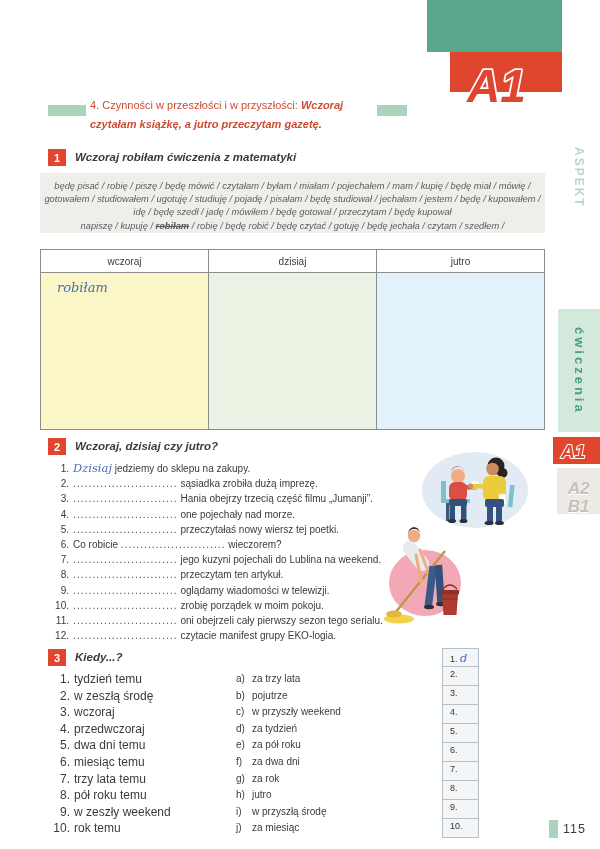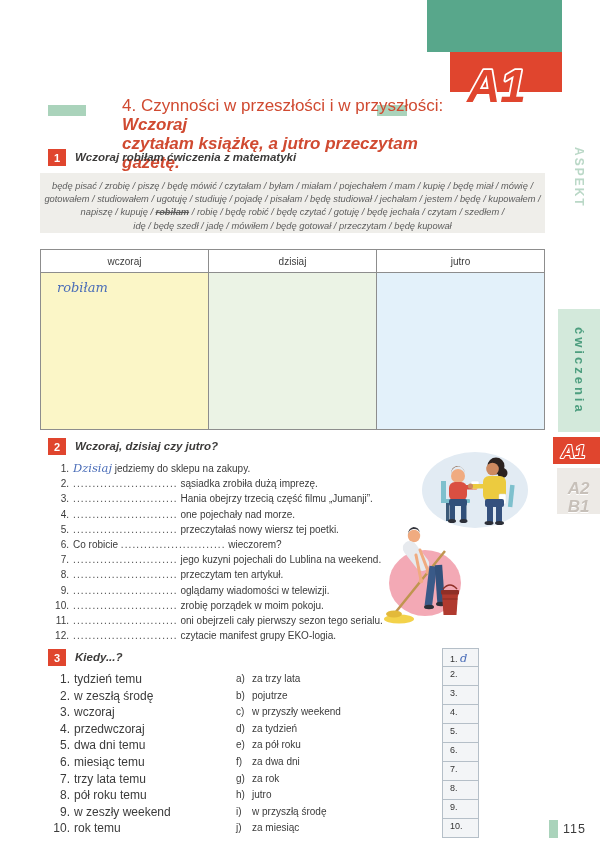--- a/index.html
+++ b/index.html
@@ -22,21 +22,21 @@
   .level.a1{left:553px;top:437px;width:47px;height:27px;background:#e0452e;}
   .level.a2{left:557px;top:468px;width:43px;height:41px;background:#edeae6;color:#c7c0b9;font-size:17px;
             text-shadow:0 1px 0 #fff;}
   .level.b1{left:557px;top:500px;width:43px;height:14px;background:#edeae6;color:#c7c0b9;font-size:17px;
             text-shadow:0 1px 0 #fff;}
 
   
   .title-bar{position:absolute;height:11px;background:#aad3bb;}
   .bar-l{left:48px;top:105px;width:38px;}
   .bar-r{left:377px;top:105px;width:30px;}
-  .lesson-title{position:absolute;left:90px;top:96px;width:340px;font-size:17px;line-height:19px;color:#d04a31;margin-left:32px;}
+  .lesson-title{position:absolute;left:90px;top:96px;width:340px;font-size:11px;line-height:19px;color:#d04a31;}
   .lesson-title .b{font-weight:bold;font-style:italic;}
 
   
   .ex-square{position:absolute;width:18px;height:17px;background:#e0452e;color:#fff;font-weight:bold;
              font-size:11px;display:flex;align-items:center;justify-content:center;}
   .ex-title{position:absolute;font-weight:bold;font-style:italic;font-size:11.5px;color:#3c3b3a;}
 
   
   .word-bank{position:absolute;left:40px;top:173px;width:505px;height:60px;background:#efeeea;
              text-align:center;font-style:italic;font-size:9.3px;color:#5d5d5d;
@@ -104,24 +104,24 @@
   <div class="title-bar bar-r"></div>
   <div class="lesson-title">
     <span>4. Czynności w przeszłości i w przyszłości: </span><span class="b">Wczoraj</span><br>
     <span class="b">czytałam książkę, a jutro przeczytam gazetę.</span>
   </div>
 
   <div class="ex-square" style="left:48px;top:149px;">1</div>
   <div class="ex-title" style="left:75px;top:151px;">Wczoraj robiłam ćwiczenia z matematyki</div>
 
   <div class="word-bank">
-      <div class="wb-line">będę pisać / zrobię / piszę / będę mówić / czytałam / byłam / miałam / pojechałem / mam / kupię / będę miał / mówię /</div>
+      <div class="wb-line">będę pisać / robię / piszę / będę mówić / czytałam / byłam / miałam / pojechałem / mam / kupię / będę miał / mówię /</div>
       <div class="wb-line">gotowałem / studiowałem / ugotuję / studiuję / pojadę / pisałam / będę studiował / jechałam / jestem / będę / kupowałem /</div>
+      <div class="wb-line">idę / będę szedł / jadę / mówiłem / będę gotował / przeczytam / będę kupował</div>
       <div class="wb-line">napiszę / kupuję / <span class="struck">robiłam</span> / robię / będę robić / będę czytać / gotuję / będę jechała / czytam / szedłem /</div>
-      <div class="wb-line">idę / będę szedł / jadę / mówiłem / będę gotował / przeczytam / będę kupował</div>
     </div>
 
   <table class="grammar-table">
     <thead>
         <tr>
           <th>wczoraj</th>
           <th>dzisiaj</th>
           <th>jutro</th>
         </tr>
       </thead>

